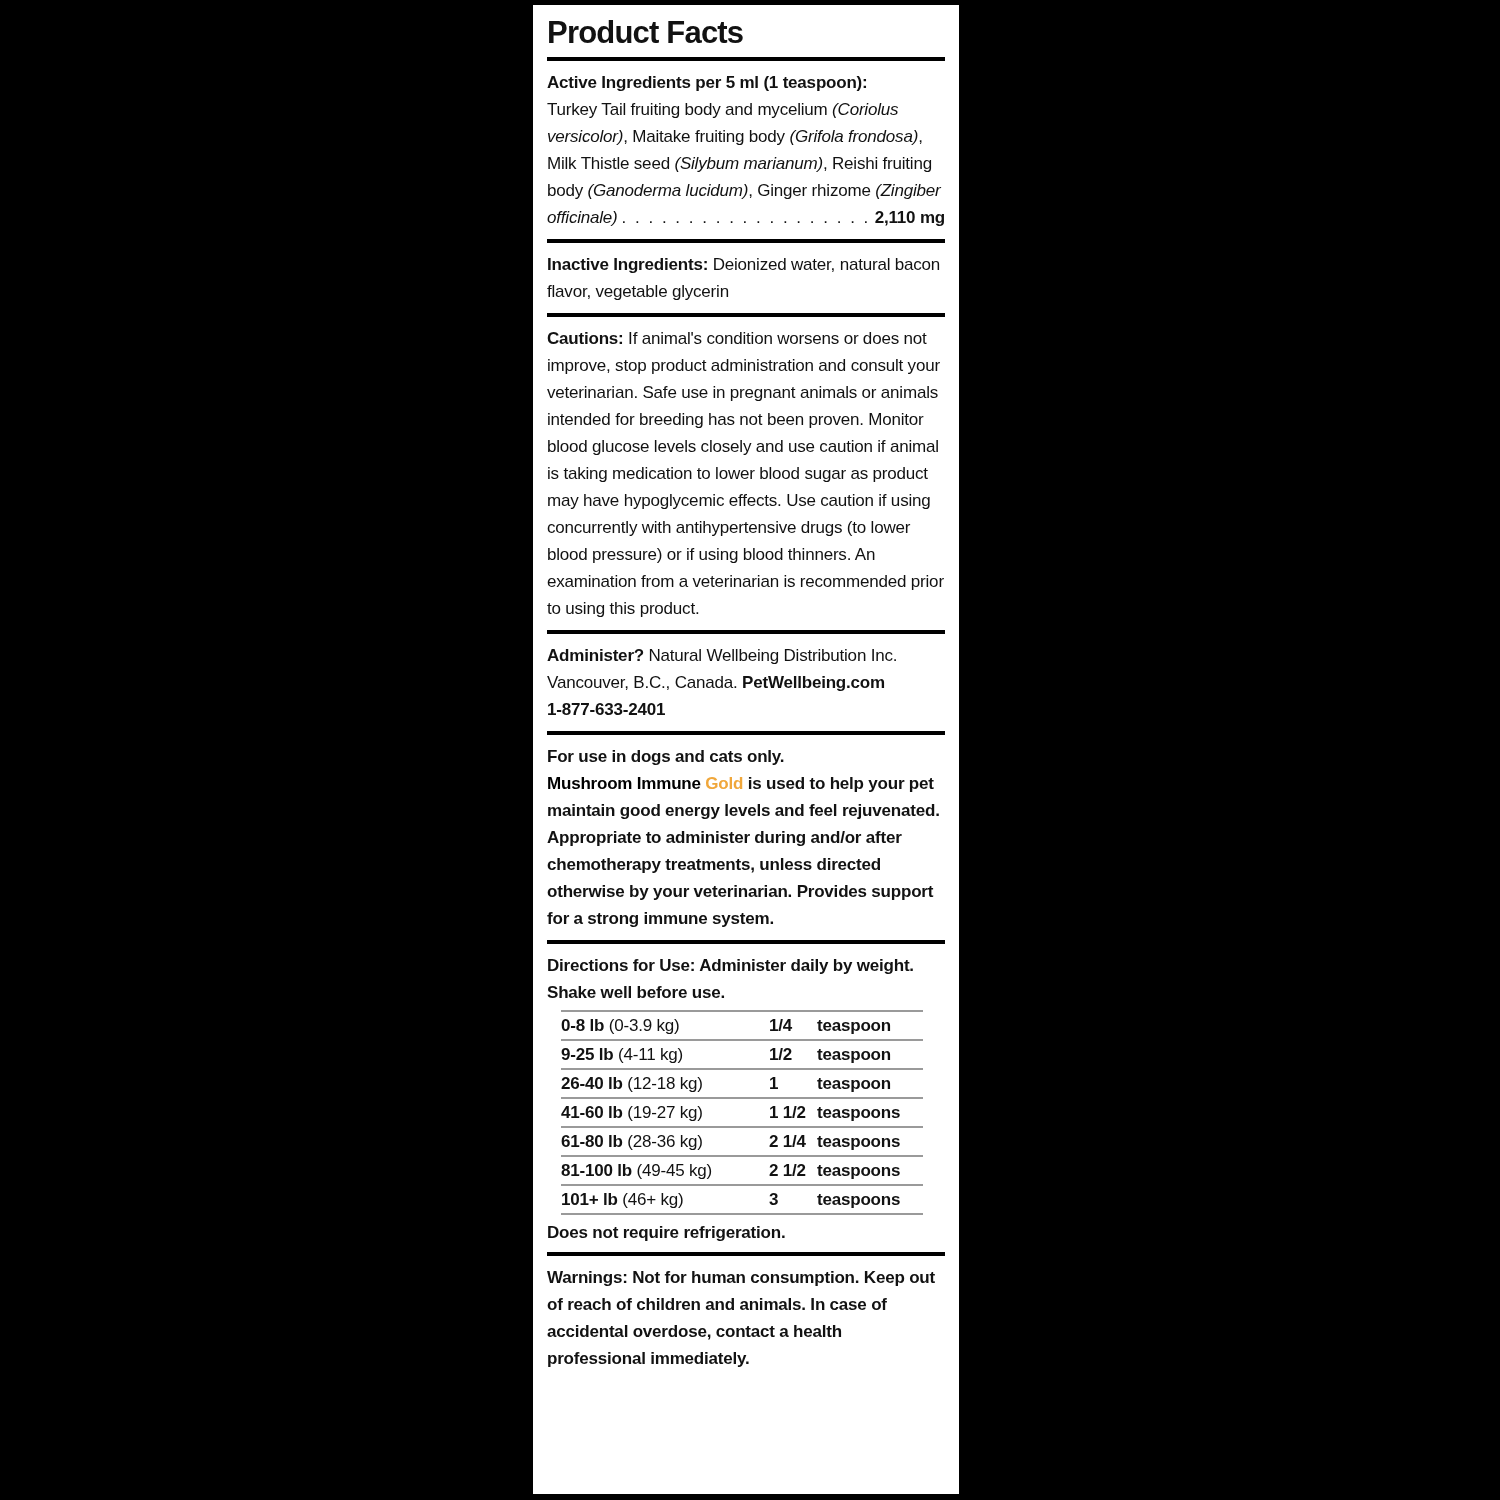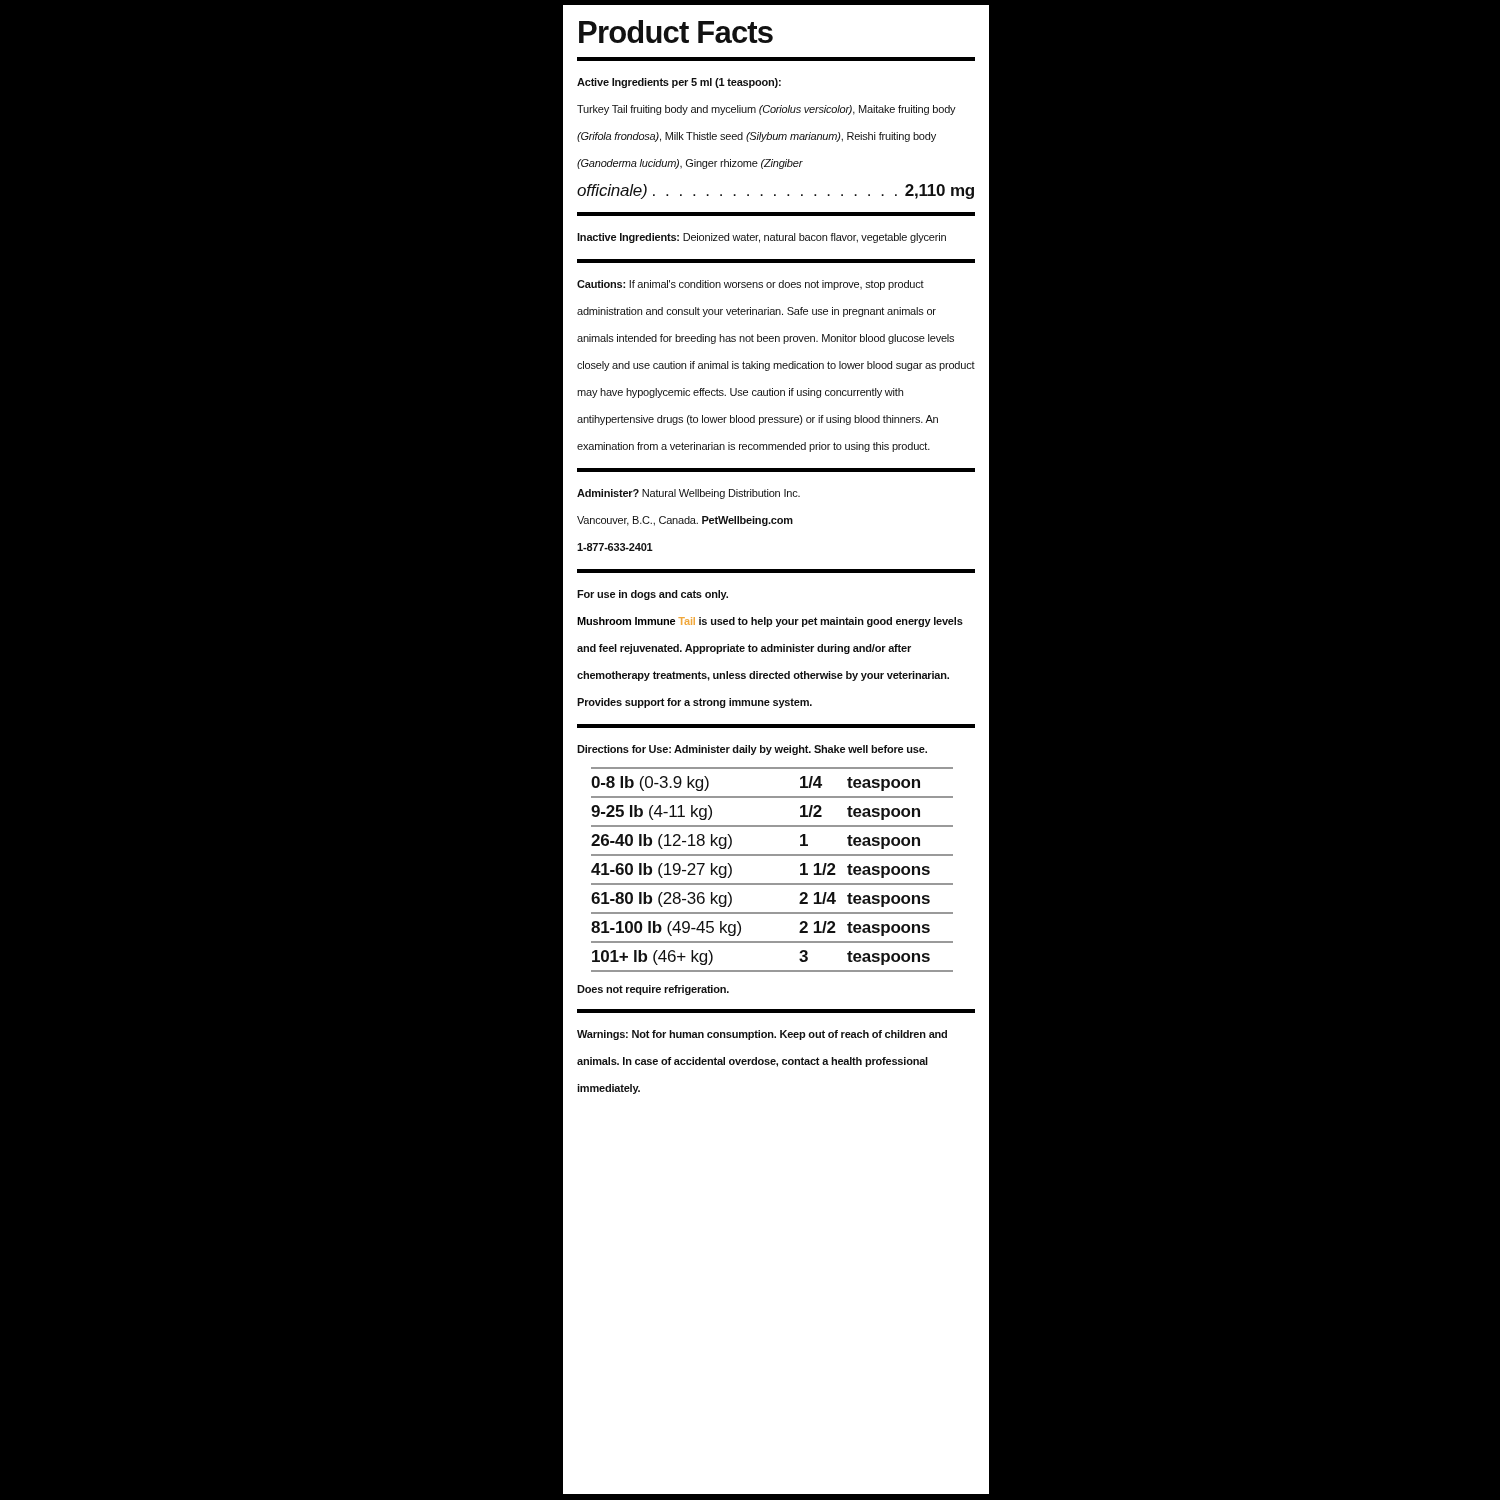--- a/index.html
+++ b/index.html
@@ -5,42 +5,42 @@
   html,body{margin:0;padding:0;}
   body{
     width:1500px;height:1500px;
     background:#000;
     font-family:"Liberation Sans", sans-serif;
     position:relative;
     -webkit-font-smoothing:antialiased;
   }
   .label{
     position:absolute;
-    left:563px;top:5px;
+    left:533px;top:5px;
     width:426px;height:1489px;
     background:#fff;
     box-sizing:border-box;
     padding:8px 14px 10px 14px;
     color:#121212;
     overflow:hidden;
     letter-spacing:-0.2px;
   }
   h1{
     margin:2px 0 4px 0;
     font-size:31px;
     line-height:36px;
     font-weight:bold;
     letter-spacing:-0.8px;
   }
   .rule{
     height:4px;
     background:#000;
     margin:6px 0 8px 0;
   }
-  p{ margin:0 0 8px 0; font-size:11px; line-height:27px; }
+  p{ margin:0 0 8px 0; font-size:17px; line-height:27px; }
   .b{ font-weight:bold; }
   .i{ font-style:italic; }
   .leader{
     display:flex;
     align-items:center;
     font-size:17px;
     line-height:27px;
     margin-bottom:8px;
   }
   .leader .dots{
@@ -105,21 +105,21 @@
   <div class="rule"></div>
 
   <section>
     <p><span class="b">Administer?</span><span>  Natural Wellbeing Distribution Inc.</span><br><span>Vancouver, B.C., Canada. </span><span class="b">PetWellbeing.com</span><br><span class="b">1-877-633-2401</span></p>
   </section>
 
   <div class="rule"></div>
 
   <section>
     <p class="b" style="margin-bottom:0">For use in dogs and cats only.</p>
-    <p class="b"><span class="brand-blue">Mushroom Immune </span><span class="brand-gold">Tail</span><span> is used to help your pet maintain good energy levels and feel rejuvenated. Appropriate to administer during and/or after chemotherapy treatments, unless directed otherwise by your veterinarian. Provides support for a strong immune system.</span></p>
+    <p class="b"><span class="brand-blue">Mushroom Immune </span><span class="brand-gold">Gold</span><span> is used to help your pet maintain good energy levels and feel rejuvenated. Appropriate to administer during and/or after chemotherapy treatments, unless directed otherwise by your veterinarian. Provides support for a strong immune system.</span></p>
   </section>
 
   <div class="rule"></div>
 
   <section>
     <p class="b" style="margin-bottom:2px">Directions for Use: Administer daily by weight. Shake well before use.</p>
 
     <div class="dose-table">
       <div class="dose-row">
         <span class="dose-weight"><span class="b">0-8 lb</span><span> (0-3.9 kg)</span></span>

